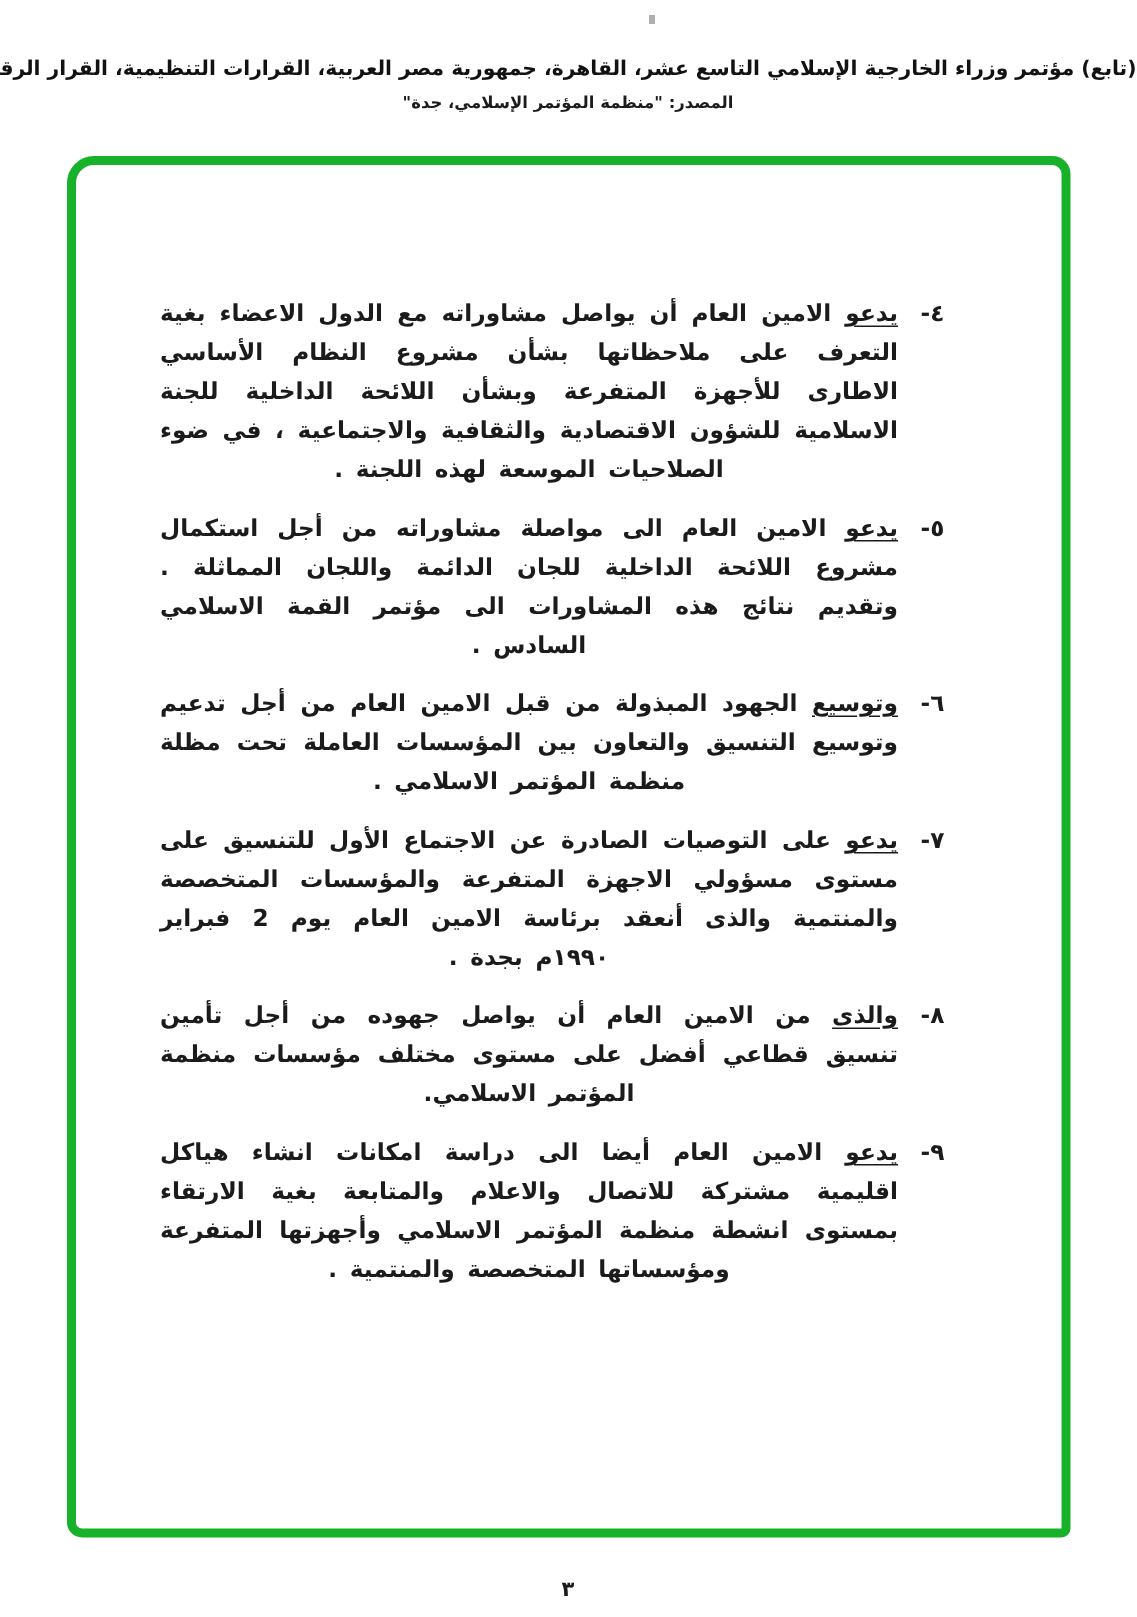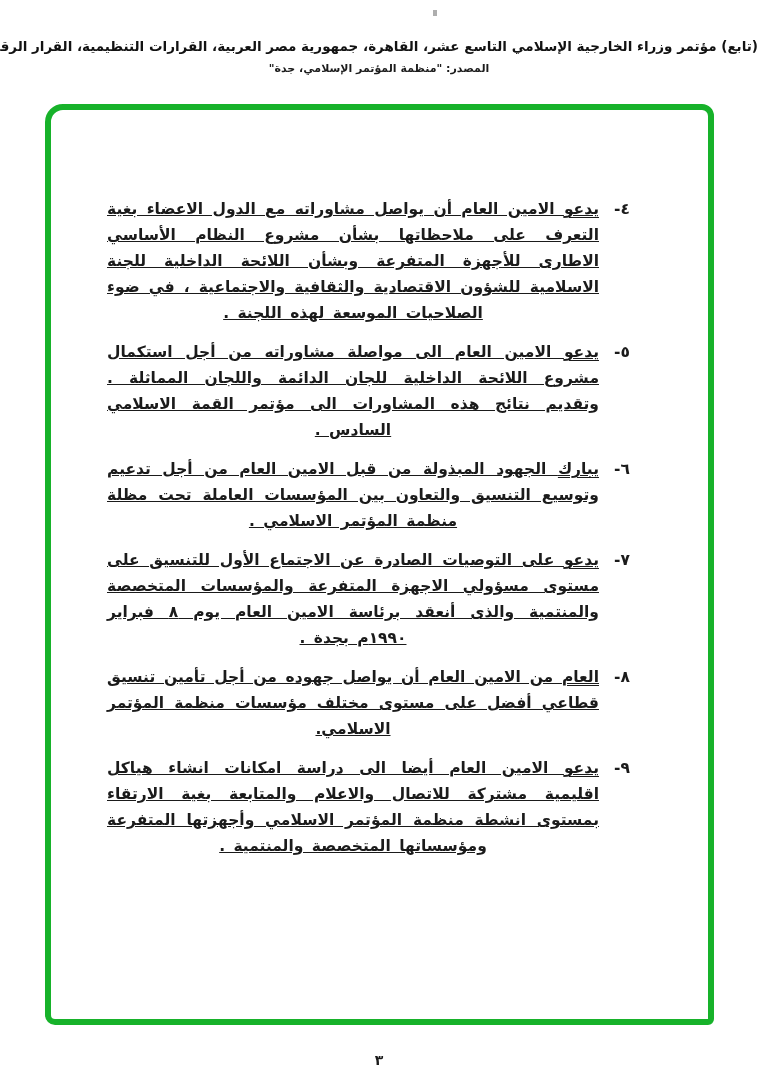--- a/index.html
+++ b/index.html
@@ -80,21 +80,20 @@
     flex: none;
     width: 32px;
     text-align: left;
     white-space: nowrap;
   }
   .para .ptext {
     flex: 1;
     margin: 0;
     text-align: justify;
     text-align-last: center;
-    text-decoration: underline;
   }
   .para .lead {
     text-decoration: underline;
     text-underline-offset: 3px;
   }
   .page-number {
     position: absolute;
     top: 1052px;
     left: 0;
     right: 0;
@@ -124,31 +123,31 @@
         <p class="ptext"><span class="lead">يدعو</span><span> الامين العام أن يواصل مشاوراته مع الدول الاعضاء بغية التعرف على ملاحظاتها بشأن مشروع النظام الأساسي الاطارى للأجهزة المتفرعة وبشأن اللائحة الداخلية للجنة الاسلامية للشؤون الاقتصادية والثقافية والاجتماعية ، في ضوء الصلاحيات الموسعة لهذه اللجنة .</span></p>
       </div>
 
       <div class="para">
         <span class="marker">٥-</span>
         <p class="ptext"><span class="lead">يدعو</span><span> الامين العام الى مواصلة مشاوراته من أجل استكمال مشروع اللائحة الداخلية للجان الدائمة واللجان المماثلة . وتقديم نتائج هذه المشاورات الى مؤتمر القمة الاسلامي السادس .</span></p>
       </div>
 
       <div class="para">
         <span class="marker">٦-</span>
-        <p class="ptext"><span class="lead">يبارك</span><span> الجهود المبذولة من قبل الامين العام من أجل تدعيم وتوسيع التنسيق والتعاون بين المؤسسات العاملة تحت مظلة منظمة المؤتمر الاسلامي .</span></p>
+        <p class="ptext"><span class="lead">وتوسيع</span><span> الجهود المبذولة من قبل الامين العام من أجل تدعيم وتوسيع التنسيق والتعاون بين المؤسسات العاملة تحت مظلة منظمة المؤتمر الاسلامي .</span></p>
       </div>
 
       <div class="para">
         <span class="marker">٧-</span>
-        <p class="ptext"><span class="lead">يدعو</span><span> على التوصيات الصادرة عن الاجتماع الأول للتنسيق على مستوى مسؤولي الاجهزة المتفرعة والمؤسسات المتخصصة والمنتمية والذى أنعقد برئاسة الامين العام يوم ٨ فبراير ١٩٩٠م بجدة .</span></p>
+        <p class="ptext"><span class="lead">يدعو</span><span> على التوصيات الصادرة عن الاجتماع الأول للتنسيق على مستوى مسؤولي الاجهزة المتفرعة والمؤسسات المتخصصة والمنتمية والذى أنعقد برئاسة الامين العام يوم 2 فبراير ١٩٩٠م بجدة .</span></p>
       </div>
 
       <div class="para">
         <span class="marker">٨-</span>
-        <p class="ptext"><span class="lead">العام</span><span> من الامين العام أن يواصل جهوده من أجل تأمين تنسيق قطاعي أفضل على مستوى مختلف مؤسسات منظمة المؤتمر الاسلامي.</span></p>
+        <p class="ptext"><span class="lead">والذى</span><span> من الامين العام أن يواصل جهوده من أجل تأمين تنسيق قطاعي أفضل على مستوى مختلف مؤسسات منظمة المؤتمر الاسلامي.</span></p>
       </div>
 
       <div class="para">
         <span class="marker">٩-</span>
         <p class="ptext"><span class="lead">يدعو</span><span> الامين العام أيضا الى دراسة امكانات انشاء هياكل اقليمية مشتركة للاتصال والاعلام والمتابعة بغية الارتقاء بمستوى انشطة منظمة المؤتمر الاسلامي وأجهزتها المتفرعة ومؤسساتها المتخصصة والمنتمية .</span></p>
       </div>
 
     </div>
   </div>
 

